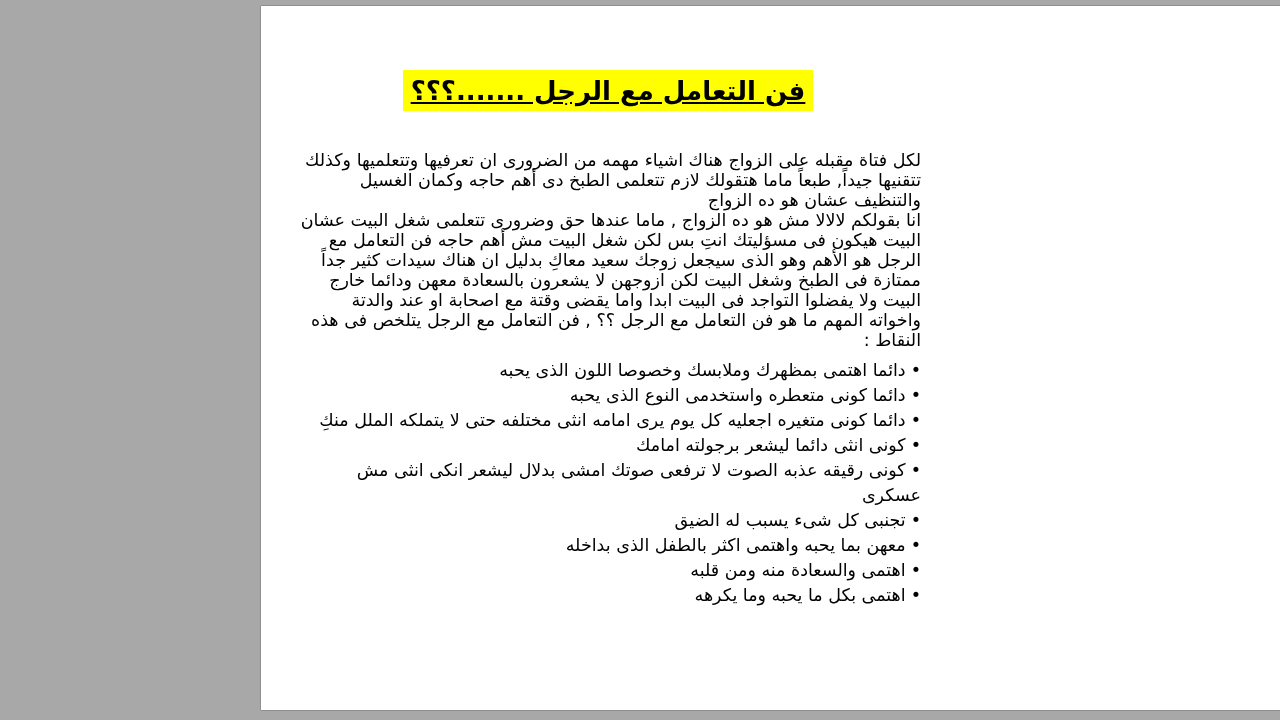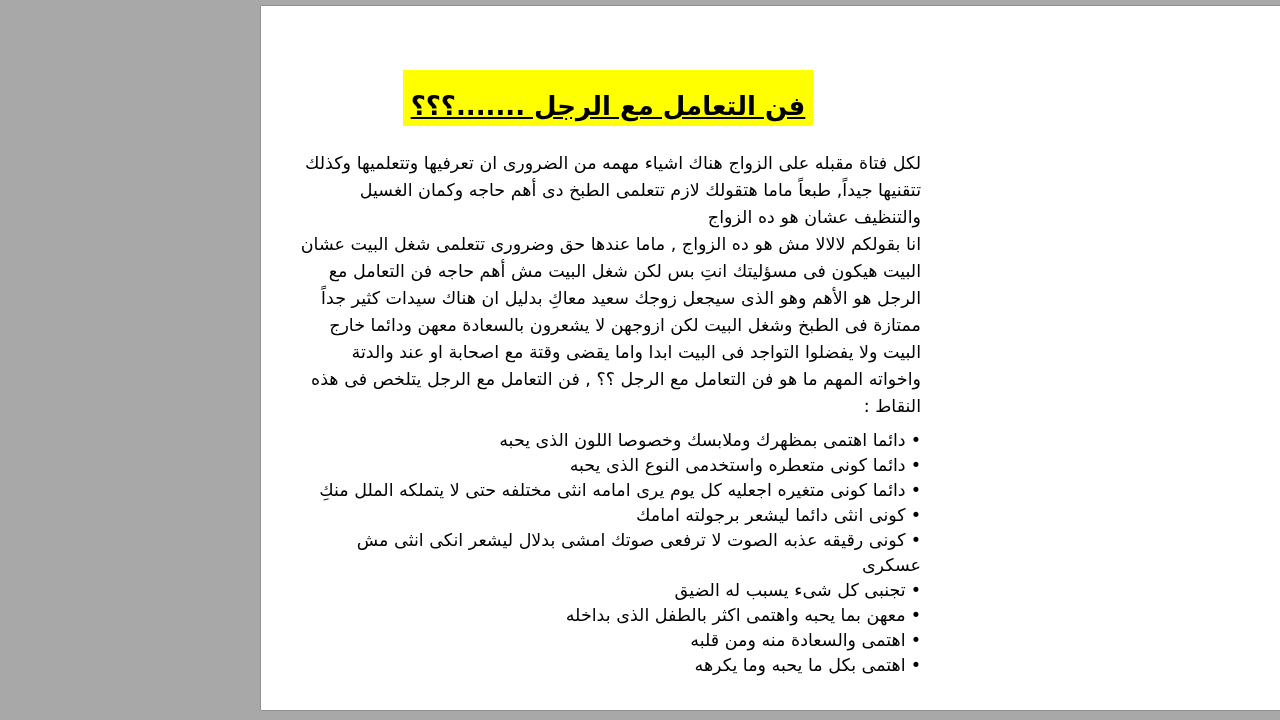--- a/index.html
+++ b/index.html
@@ -34,27 +34,27 @@
     text-align: center;
     height: 38px;
   }
   .title-highlight {
     display: inline-block;
     background: #ffff00;
     font-size: 26px;
     font-weight: bold;
     text-decoration: underline;
     line-height: 34px;
-    padding: 19px 8px 3px 8px;
+    padding: 4px 8px 3px 8px;
     white-space: nowrap;
   }
   .body-text {
     margin-top: 42px;
     font-size: 17.5px;
-    line-height: 27px;
+    line-height: 20px;
     text-align: right;
   }
   .body-text p { margin: 0; }
   .bullet-list {
     margin-top: 8px;
     font-size: 17.5px;
     line-height: 25px;
     text-align: right;
   }
   .li { margin: 0; }

